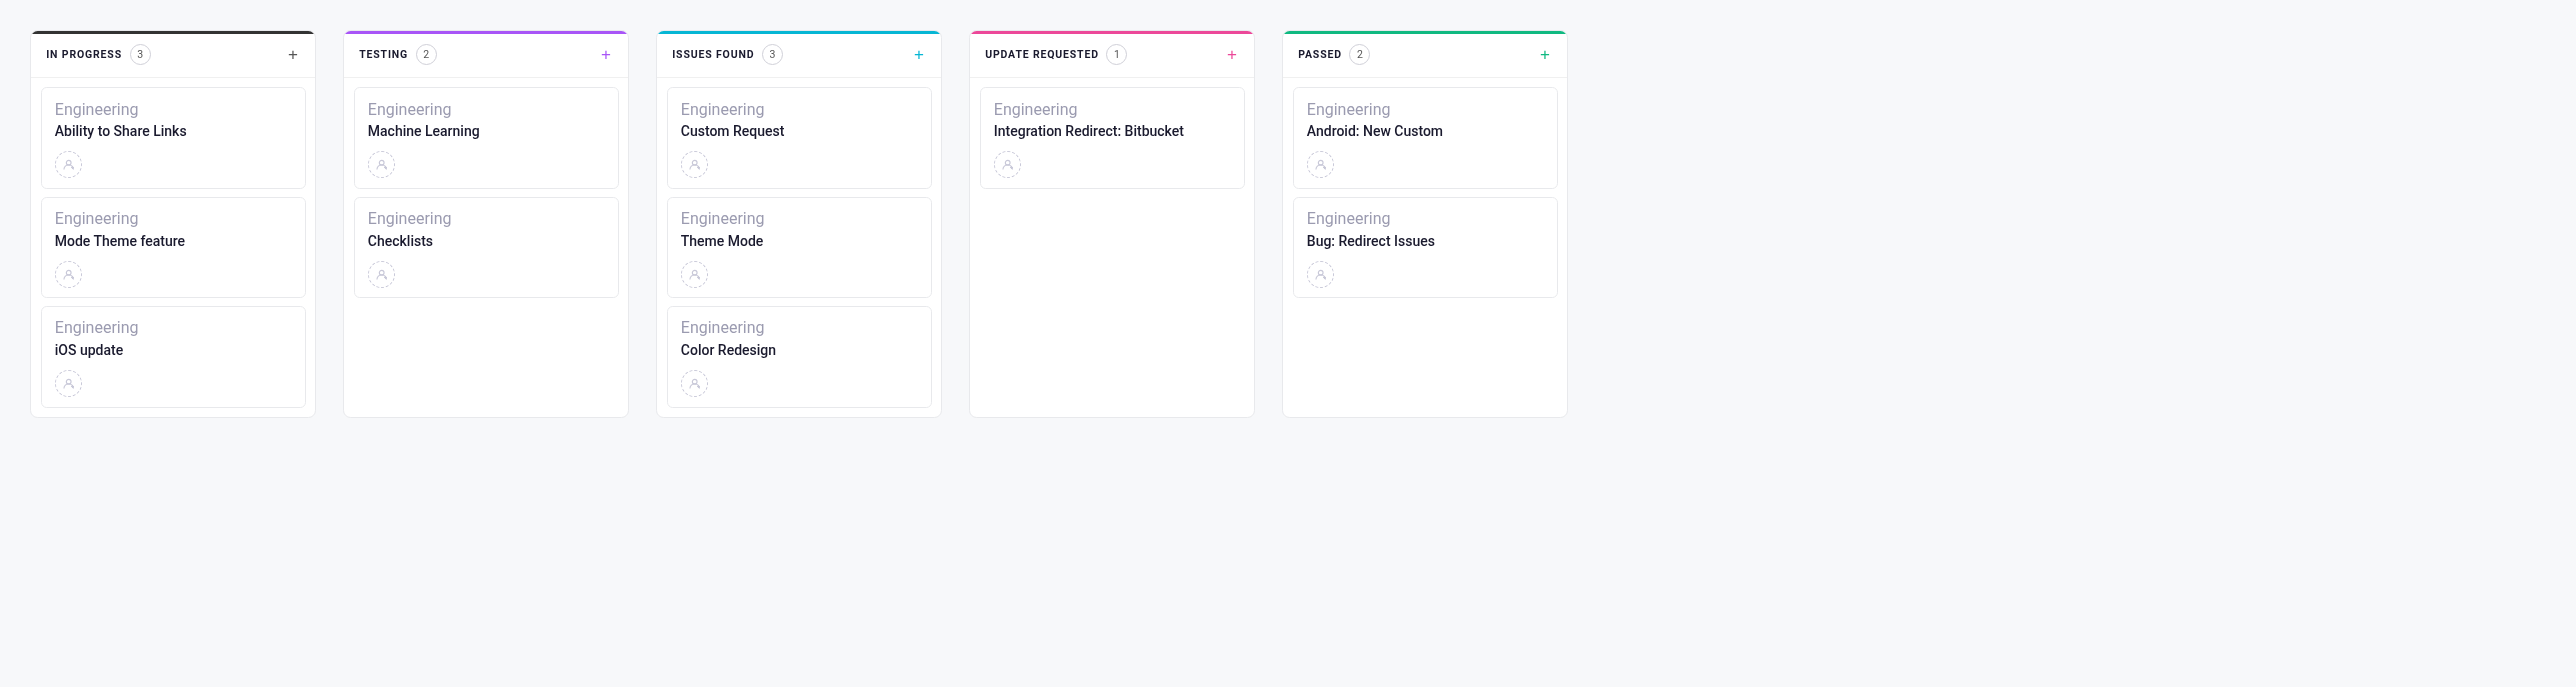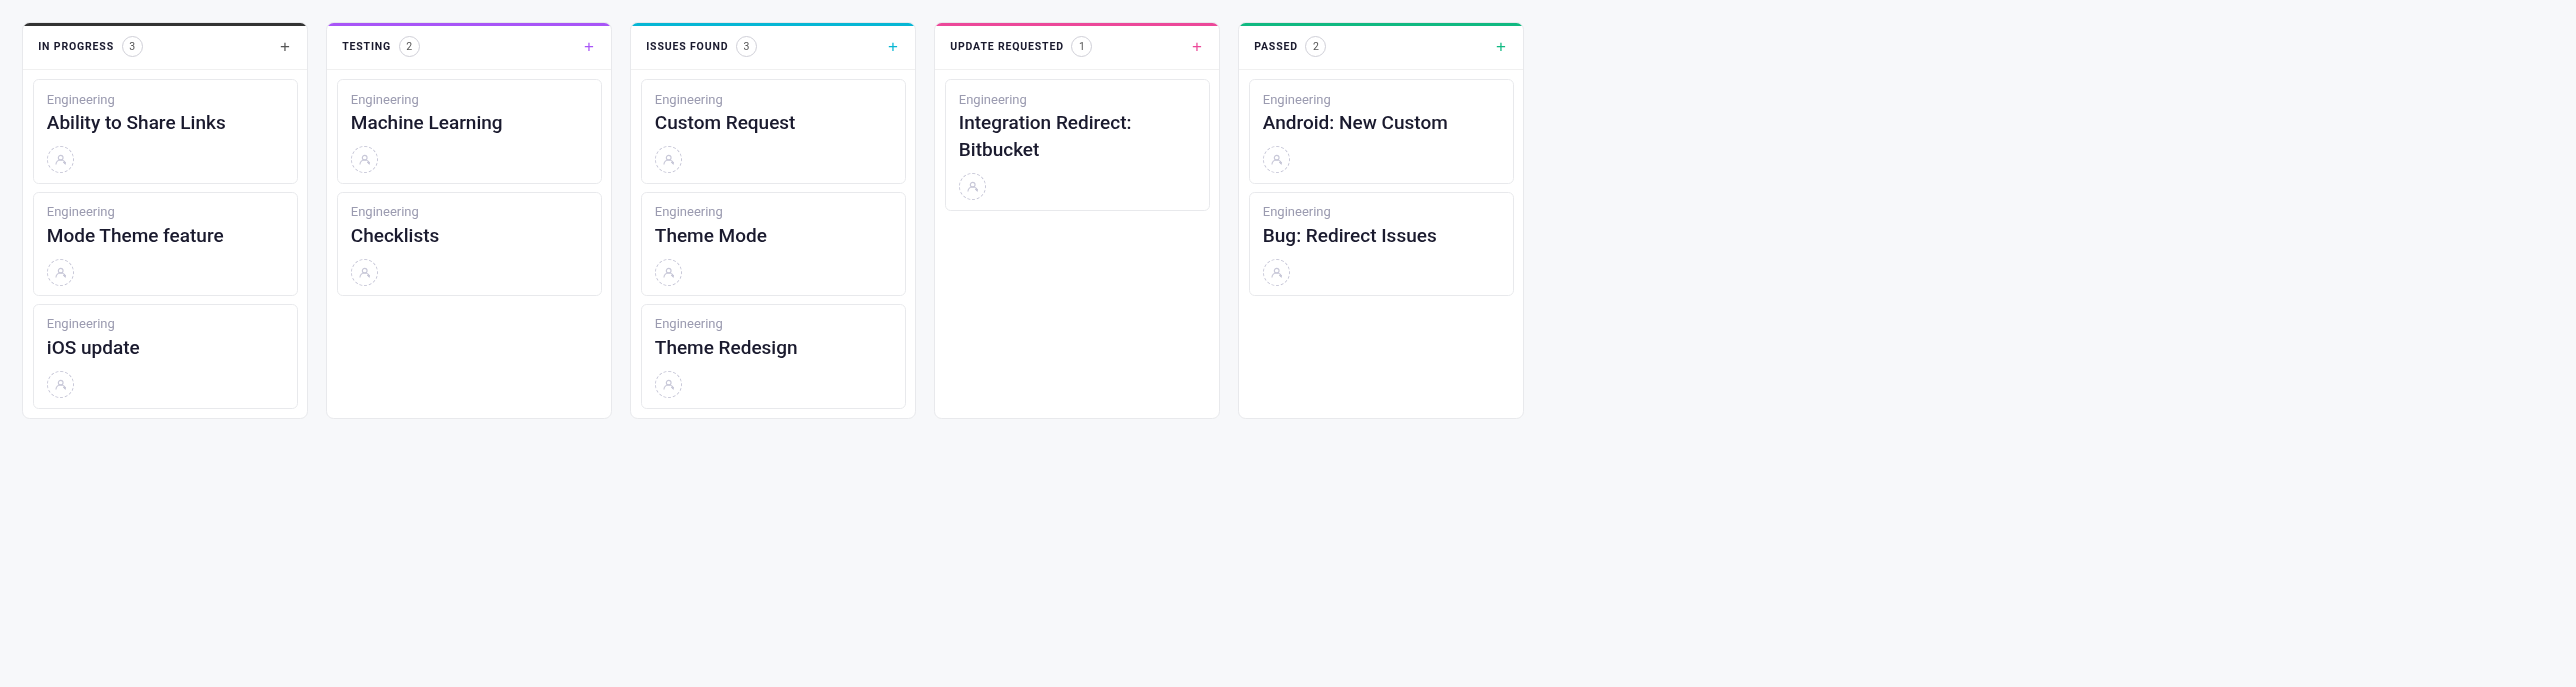--- a/index.html
+++ b/index.html
@@ -4,22 +4,22 @@
   <style>
     * { box-sizing: border-box; margin: 0; padding: 0; }
     body {
       font-family: -apple-system, BlinkMacSystemFont, 'Segoe UI', Roboto, sans-serif;
       background: #f7f8fa;
       padding: 0;
       overflow-x: auto;
     }
     .board {
       display: flex;
-      gap: 18px;
-      padding: 22px;
+      gap: 27px;
+      padding: 30px;
       min-width: max-content;
     }
     .column {
       width: 286px;
       background: #fff;
       border-radius: 7.6px;
       border: 1px solid #e8e9ec;
       overflow: hidden;
       display: flex;
       flex-direction: column;
@@ -87,26 +87,26 @@
       flex: 1;
     }
     .card {
       background: #fff;
       border: 1px solid #e8e9ec;
       border-radius: 5.7px;
       padding: 11.4px 13.3px 9.5px 13.3px;
       cursor: pointer;
     }
     .card-team {
-      font-size: 13px;
+      font-size: 16px;
       color: #9b9bb0;
       margin-bottom: 3.8px;
     }
     .card-title {
-      font-size: 19px;
+      font-size: 14px;
       font-weight: 500;
       color: #1a1a2e;
       margin-bottom: 9.5px;
       line-height: 1.4;
     }
     .card-avatars {
       display: flex;
       align-items: center;
       gap: 3.8px;
     }
@@ -246,21 +246,21 @@
       <circle cx="6" cy="4" r="2.5" stroke="#c8c8d8" stroke-width="1.2"></circle>
       <path d="M1 11c0-2.76 2.24-5 5-5s5 2.24 5 5" stroke="#c8c8d8" stroke-width="1.2"></path>
       <line x1="8.5" y1="9" x2="11.5" y2="9" stroke="#c8c8d8" stroke-width="1.2"></line>
       <line x1="10" y1="7.5" x2="10" y2="10.5" stroke="#c8c8d8" stroke-width="1.2"></line>
     </svg>
             </button>
           </div>
         </div>
         <div class="card">
           <div class="card-team">Engineering</div>
-          <div class="card-title">Theme Redesign</div>
+          <div class="card-title">Color Redesign</div>
           <div class="card-avatars">
             <button class="avatar-add">
               <svg width="11.4" height="11.4" viewBox="0 0 12 12" fill="none" xmlns="http://www.w3.org/2000/svg">
       <circle cx="6" cy="4" r="2.5" stroke="#c8c8d8" stroke-width="1.2"></circle>
       <path d="M1 11c0-2.76 2.24-5 5-5s5 2.24 5 5" stroke="#c8c8d8" stroke-width="1.2"></path>
       <line x1="8.5" y1="9" x2="11.5" y2="9" stroke="#c8c8d8" stroke-width="1.2"></line>
       <line x1="10" y1="7.5" x2="10" y2="10.5" stroke="#c8c8d8" stroke-width="1.2"></line>
     </svg>
             </button>
           </div>

